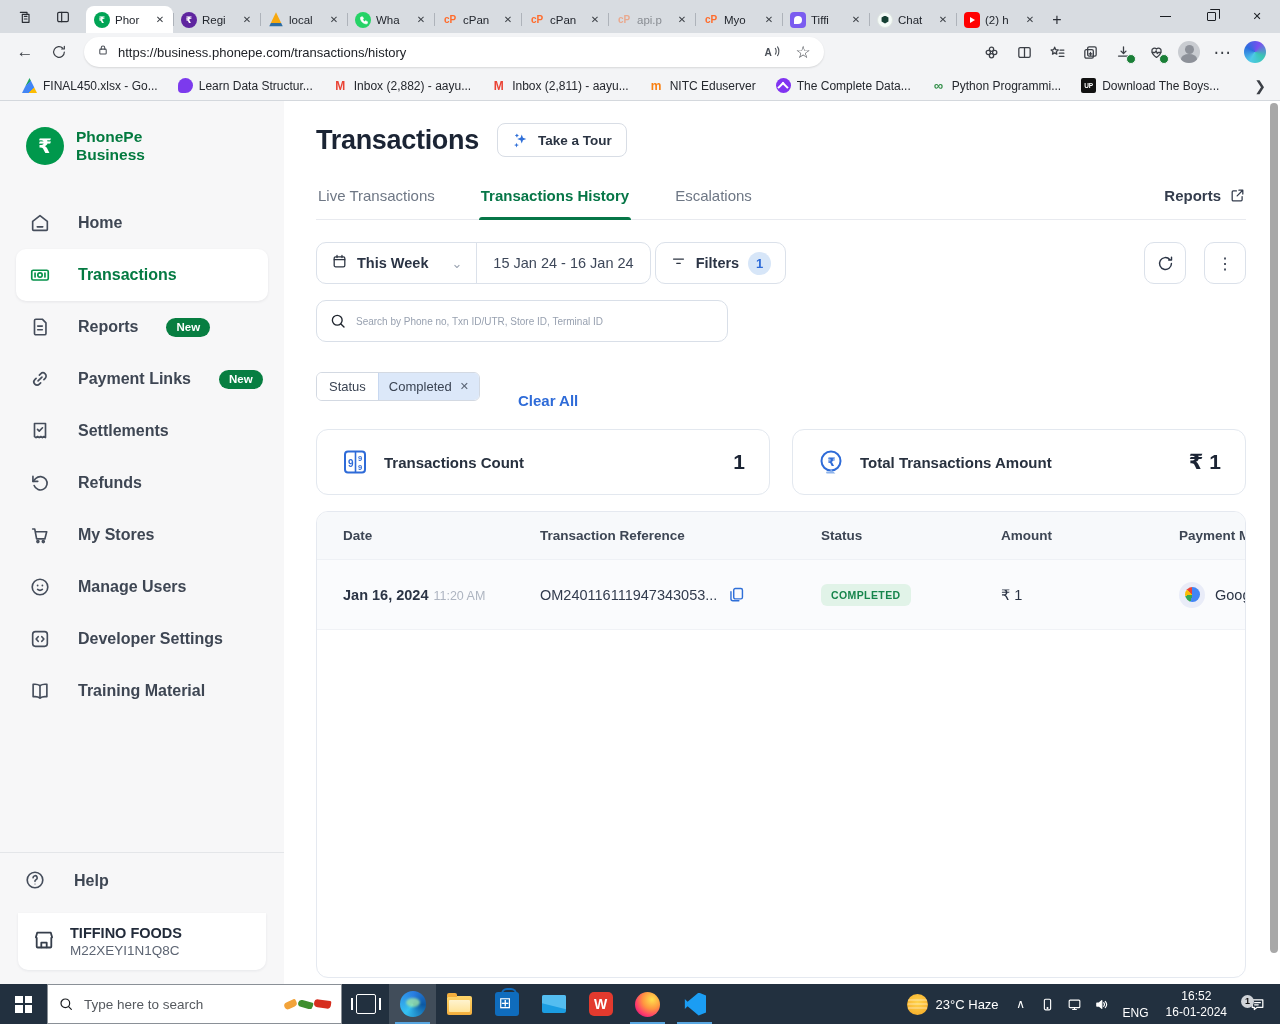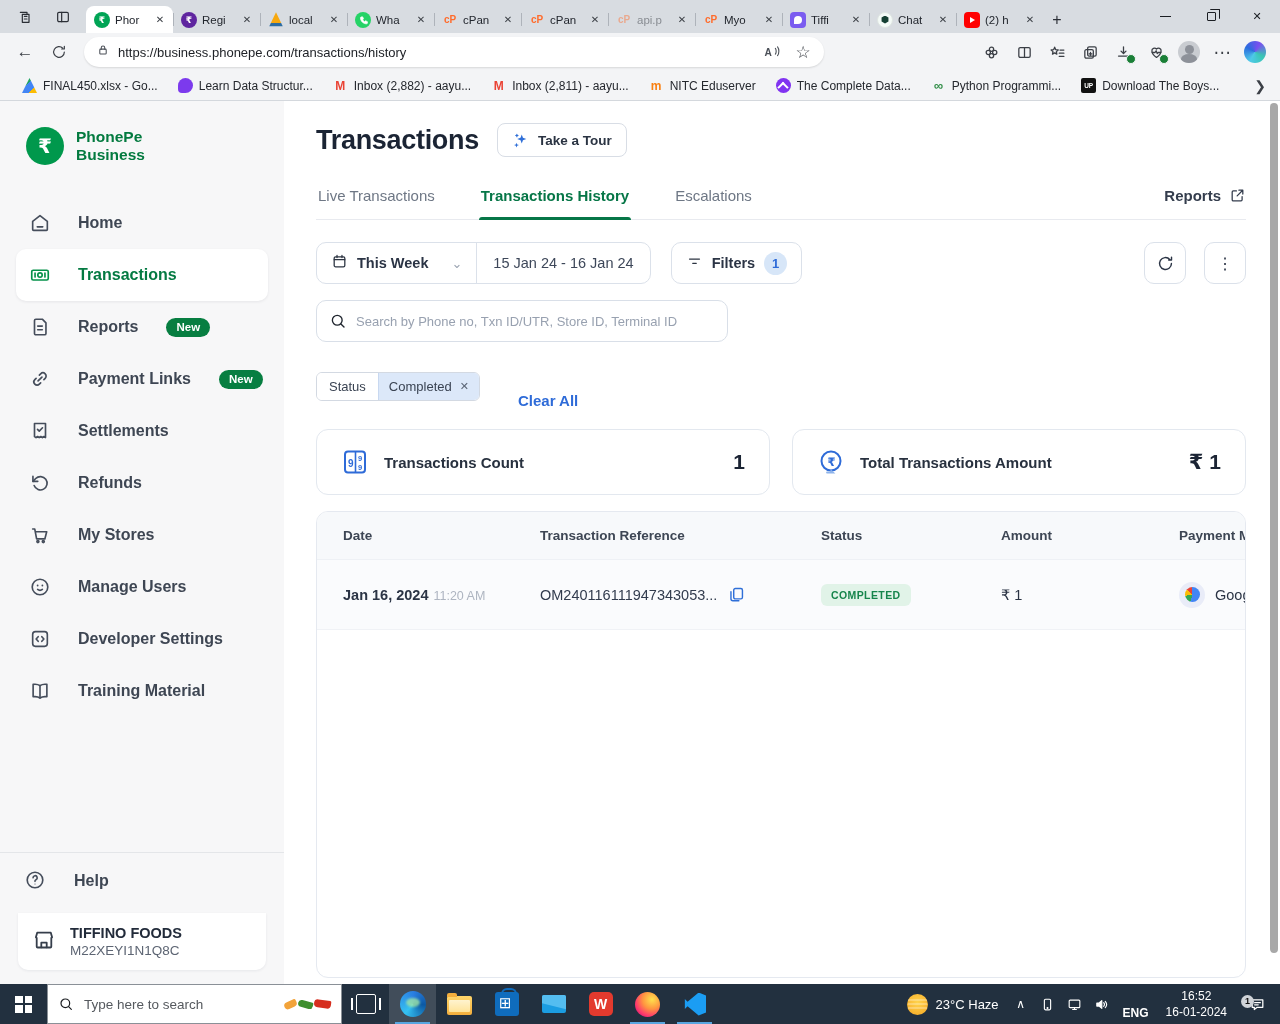--- a/index.html
+++ b/index.html
@@ -108,30 +108,30 @@
   .reports-link { margin-left:auto; display:flex; align-items:center; gap:8px; font-size:15px; font-weight:600; color:#343d4d; padding-bottom:15px; cursor:pointer; }
 
   .filter-row { display:flex; align-items:center; margin-top:22px; }
   .date-group { display:flex; align-items:stretch; height:42px; border:1px solid #dbe1ea; border-radius:10px; background:#fff; overflow:hidden; }
   .dg-left { display:flex; align-items:center; gap:9px; padding:0 14px; cursor:pointer; }
   .dg-left .cal { color:#2c3442; }
   .dg-period { font-size:14.5px; font-weight:600; color:#2b3445; }
   .dg-chev { color:#9aa3b1; font-size:13px; margin-left:14px; }
   .dg-sep { width:1px; background:#dbe1ea; }
   .dg-range { display:flex; align-items:center; padding:0 16px; font-size:14.5px; color:#3d4759; cursor:pointer; }
-  .filters-btn { display:flex; align-items:center; gap:9px; height:42px; padding:0 14px; border:1px solid #dbe1ea; border-radius:10px; background:#fff; margin-left:20px; cursor:pointer; }
+  .filters-btn { display:flex; align-items:center; gap:9px; height:42px; padding:0 14px; border:1px solid #dbe1ea; border-radius:10px; background:#fff; margin-left:4px; cursor:pointer; }
   .filters-btn .fun { color:#2c3442; }
   .filters-label { font-size:14.5px; font-weight:600; color:#2b3445; }
   .filters-count { width:23px; height:23px; border-radius:50%; background:#d7e6f8; color:#2e6bd8; font-size:13px; font-weight:bold; display:flex; align-items:center; justify-content:center; }
   .fr-right { margin-left:auto; display:flex; gap:18px; }
   .sq-btn { width:42px; height:42px; border:1px solid #dbe1ea; border-radius:10px; background:#fff; display:flex; align-items:center; justify-content:center; color:#2b3445; cursor:pointer; font-size:16px; }
 
   .search-wrap { margin-top:16px; width:412px; height:42px; border:1px solid #d9dfe8; border-radius:10px; background:#fff; display:flex; align-items:center; padding:0 12px; gap:9px; }
   .search-wrap svg { color:#20262f; flex:0 0 18px; }
-  .search-wrap input { border:none; outline:none; flex:1; font-size:13px; color:#202a3a; background:transparent; font-family:inherit; }
+  .search-wrap input { border:none; outline:none; flex:1; font-size:10px; color:#202a3a; background:transparent; font-family:inherit; }
   .search-wrap input::placeholder { color:#98a1b0; }
 
   .chip-row { display:flex; align-items:center; margin-top:22px; }
   .chip-status { display:flex; height:29px; border-radius:6px; overflow:hidden; border:1px solid #d3d9e2; }
   .chip-l { background:#fff; display:flex; align-items:center; padding:0 12px; font-size:13px; color:#3a4352; }
   .chip-r { background:#dce8f9; border-left:1px solid #c8d8f0; display:flex; align-items:center; gap:8px; padding:0 10px; font-size:13px; color:#3a4352; cursor:pointer; }
   .chip-r .x { color:#5b6575; font-size:11px; }
   .clear-all { margin-left:38px; font-size:15px; font-weight:bold; color:#2e6bd8; cursor:pointer;margin-top:28px; }
 
   .cards-row { display:flex; gap:22px; margin-top:20px; }
@@ -190,21 +190,21 @@
   .wps-tb { width:24px; height:24px; background:#e33a2e; border-radius:5px; color:#fff; font-weight:bold; font-size:14px; display:flex; align-items:center; justify-content:center; }
   .ff-tb { width:25px; height:25px; border-radius:50%; background:radial-gradient(circle at 68% 30%, #ffe14d 0%, #ff9640 38%, #ff3b6b 68%, #b5007f 100%); }
   .vsc-tb { width:23px; height:23px; background:#1b9df3; clip-path:polygon(68% 0%,100% 13%,100% 87%,68% 100%,20% 60%,8% 72%,8% 28%,20% 40%); }
   .tb-spacer { flex:1; }
   .tb-weather { display:flex; align-items:center; gap:8px; padding:0 10px; font-size:13px; }
   .haze-sun { width:21px; height:21px; border-radius:50%; background:radial-gradient(circle at 50% 40%, #ffd34d, #f5a623); position:relative; overflow:hidden; }
   .haze-sun::before { content:""; position:absolute; left:1px; right:1px; top:9px; height:2px; background:#fff4; box-shadow:0 4px 0 #fff4, 0 -4px 0 #fff4; }
   .tray { display:flex; align-items:center; gap:3px; padding-right:4px; }
   .tray-ic { width:24px; height:30px; display:flex; align-items:center; justify-content:center; font-size:12px; color:#fff; }
   .tray-ic svg { width:15px; height:15px; }
-  .tb-lang { font-size:12px; font-weight:700; padding:0 6px;margin-top:18px; }
+  .tb-lang { font-size:12px; font-weight:400; padding:0 6px;margin-top:18px; }
   .tb-clock { text-align:center; font-size:12px; line-height:1.35; padding:0 8px; }
   .tb-notif { width:38px; display:flex; align-items:center; justify-content:center; position:relative; }
   .notif-badge { position:absolute; left:3px; bottom:5px; width:13px; height:13px; border-radius:50%; background:#cfd3d8; color:#111; font-size:9px; font-weight:bold; display:flex; align-items:center; justify-content:center; }
 </style>
 </head>
 <body>
 
 <div class="tabstrip">
   <div class="ts-actions">
     <span class="ts-btn">

